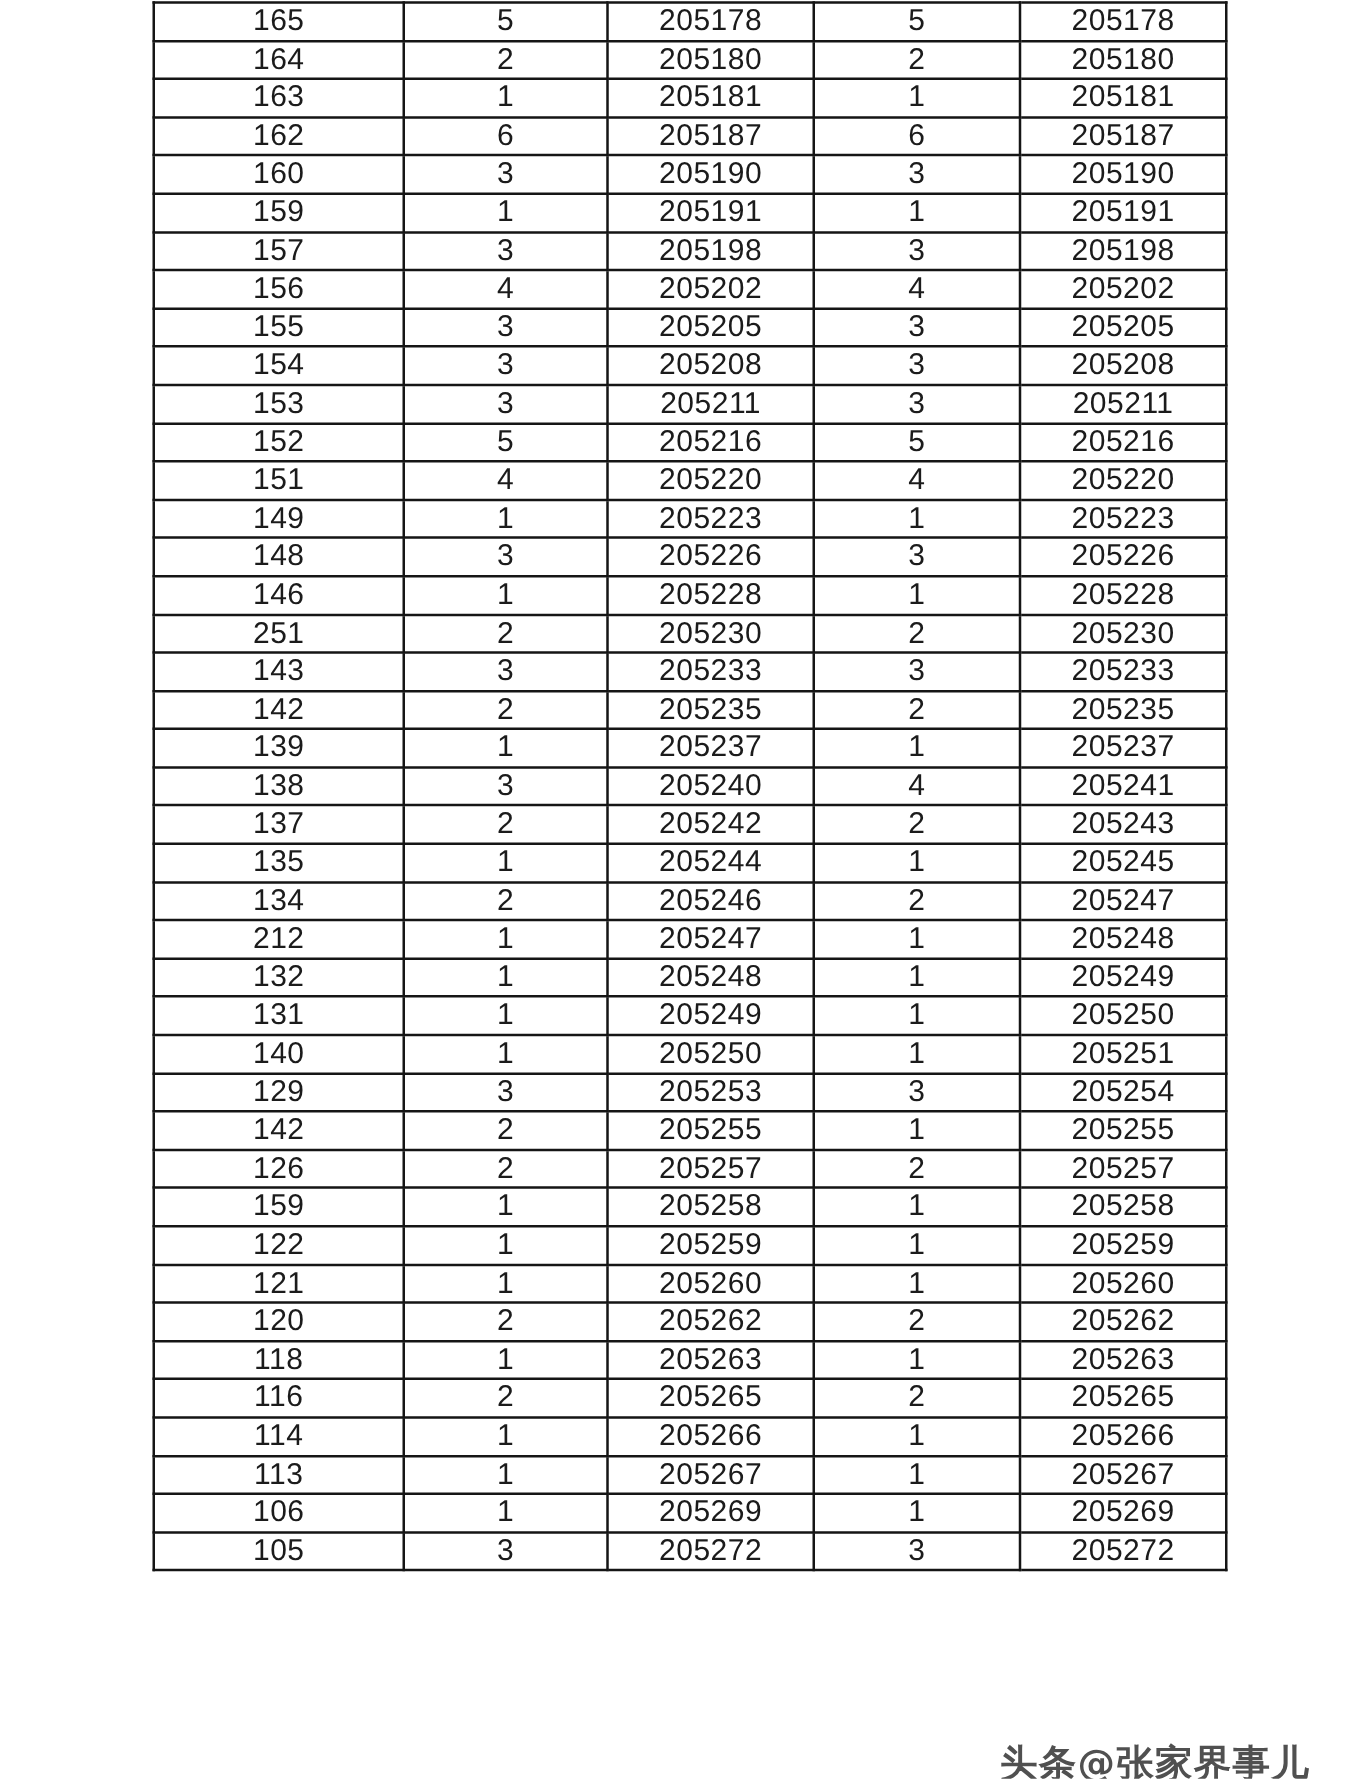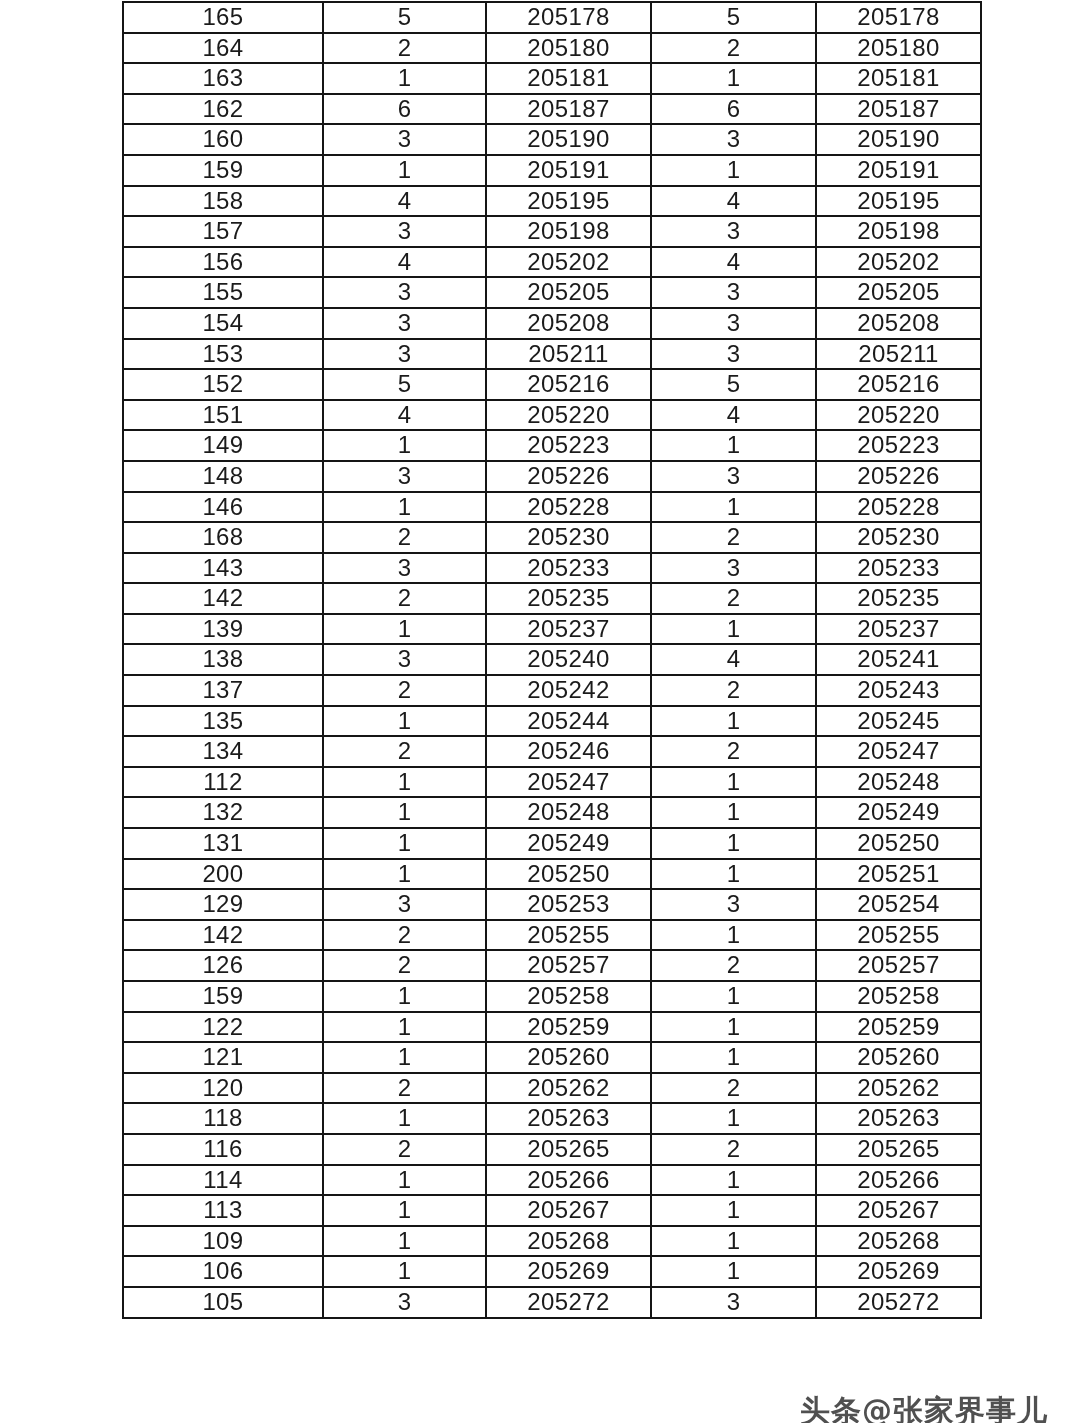--- a/index.html
+++ b/index.html
@@ -107,27 +107,20 @@
           <td>205190</td>
         </tr>
         <tr>
           <td>159</td>
           <td>1</td>
           <td>205191</td>
           <td>1</td>
           <td>205191</td>
         </tr>
         <tr>
-          <td>158</td>
-          <td>4</td>
-          <td>205195</td>
-          <td>4</td>
-          <td>205195</td>
-        </tr>
-        <tr>
           <td>157</td>
           <td>3</td>
           <td>205198</td>
           <td>3</td>
           <td>205198</td>
         </tr>
         <tr>
           <td>156</td>
           <td>4</td>
           <td>205202</td>
@@ -184,21 +177,21 @@
           <td>205226</td>
         </tr>
         <tr>
           <td>146</td>
           <td>1</td>
           <td>205228</td>
           <td>1</td>
           <td>205228</td>
         </tr>
         <tr>
-          <td>168</td>
+          <td>251</td>
           <td>2</td>
           <td>205230</td>
           <td>2</td>
           <td>205230</td>
         </tr>
         <tr>
           <td>143</td>
           <td>3</td>
           <td>205233</td>
           <td>3</td>
@@ -240,42 +233,42 @@
           <td>205245</td>
         </tr>
         <tr>
           <td>134</td>
           <td>2</td>
           <td>205246</td>
           <td>2</td>
           <td>205247</td>
         </tr>
         <tr>
-          <td>112</td>
+          <td>212</td>
           <td>1</td>
           <td>205247</td>
           <td>1</td>
           <td>205248</td>
         </tr>
         <tr>
           <td>132</td>
           <td>1</td>
           <td>205248</td>
           <td>1</td>
           <td>205249</td>
         </tr>
         <tr>
           <td>131</td>
           <td>1</td>
           <td>205249</td>
           <td>1</td>
           <td>205250</td>
         </tr>
         <tr>
-          <td>200</td>
+          <td>140</td>
           <td>1</td>
           <td>205250</td>
           <td>1</td>
           <td>205251</td>
         </tr>
         <tr>
           <td>129</td>
           <td>3</td>
           <td>205253</td>
           <td>3</td>
@@ -343,27 +336,20 @@
           <td>205266</td>
           <td>1</td>
           <td>205266</td>
         </tr>
         <tr>
           <td>113</td>
           <td>1</td>
           <td>205267</td>
           <td>1</td>
           <td>205267</td>
-        </tr>
-        <tr>
-          <td>109</td>
-          <td>1</td>
-          <td>205268</td>
-          <td>1</td>
-          <td>205268</td>
         </tr>
         <tr>
           <td>106</td>
           <td>1</td>
           <td>205269</td>
           <td>1</td>
           <td>205269</td>
         </tr>
         <tr>
           <td>105</td>

